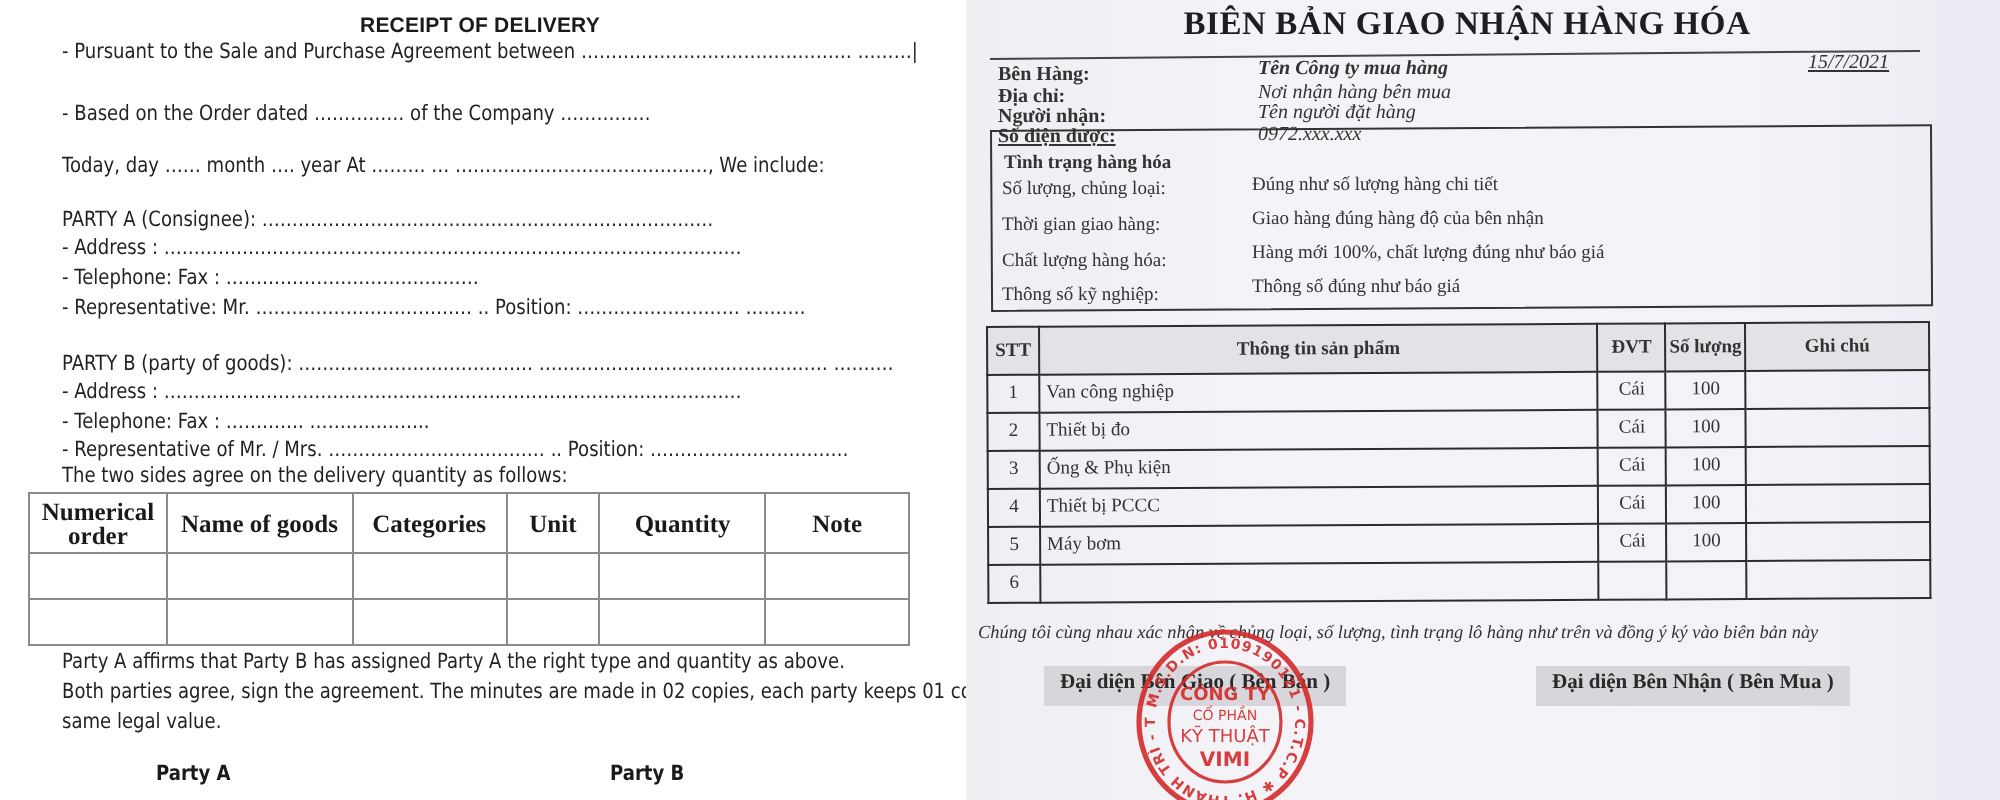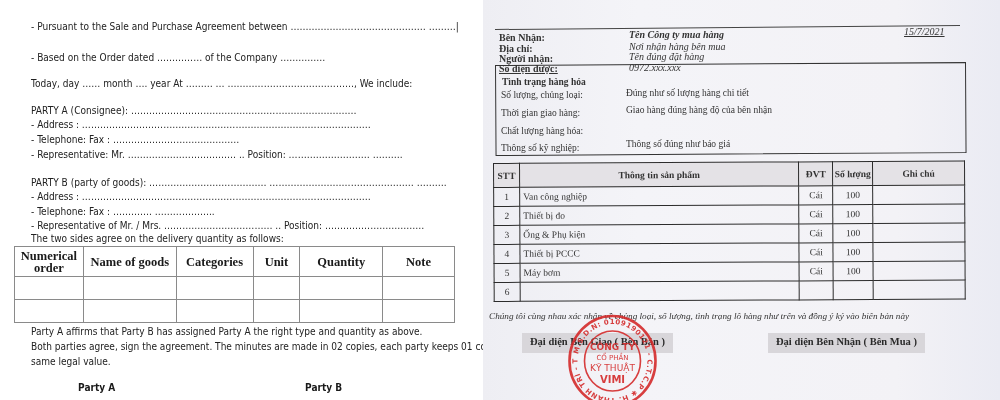--- a/index.html
+++ b/index.html
@@ -39,20 +39,21 @@
   .rd-table td.c { text-align: center; }
   .rd-table td.name { padding-left: 3px; }
   .rd-confirm { position: absolute; left: 6px; top: 311px; font-size: 9.2px; font-style: italic; color: #333; white-space: nowrap; }
   .rd-rep { position: absolute; top: 333px; height: 20px; background: #d8d6da; font-size: 10.5px; font-weight: bold; padding: 3px 8px; color: #2a2a2a; white-space: nowrap; }
   .rd-stamp { position: absolute; left: 84px; top: 313px; width: 91px; height: 96px; }
 </style>
 </head>
 <body>
 
 <div class="left-doc">
+  <div class="ld-title">RECEIPT OF DELIVERY</div>
 
   <div class="ld-line" style="top:20px;">- Pursuant to the Sale and Purchase Agreement between ……………………………………… ………|</div>
   <div class="ld-line" style="top:51px;">- Based on the Order dated …………… of the Company ……………</div>
   <div class="ld-line" style="top:77px;">Today, day …… month …. year At ……… … ……………………………………, We include:</div>
   <div class="ld-line" style="top:104px;">PARTY A (Consignee): …………………………………………………………………</div>
   <div class="ld-line" style="top:118px;">- Address : ……………………………………………………………………………………</div>
   <div class="ld-line" style="top:133px;">- Telephone: Fax : ……………………………………</div>
   <div class="ld-line" style="top:148px;">- Representative: Mr. ……………………………… .. Position: ……………………… ……….</div>
   <div class="ld-line" style="top:176px;">PARTY B (party of goods): ………………………………… ………………………………………… ……….</div>
   <div class="ld-line" style="top:190px;">- Address : ……………………………………………………………………………………</div>
@@ -102,39 +103,41 @@
   <div class="ld-para" style="top:324px;">Party A affirms that Party B has assigned Party A the right type and quantity as above.</div>
   <div class="ld-para" style="top:339px;">Both parties agree, sign the agreement. The minutes are made in 02 copies, each party keeps 01 copy with the</div>
   <div class="ld-para" style="top:354px;">same legal value.</div>
 
   <div class="ld-sign" style="left:78px;">Party A</div>
   <div class="ld-sign" style="left:305px;">Party B</div>
 </div>
 
 <div class="right-bg"></div>
 <div class="right-doc">
+  <div class="rd-title">BIÊN BẢN GIAO NHẬN HÀNG HÓA</div>
   <div class="rd-topline"></div>
   <div class="rd-date">15/7/2021</div>
 
-  <div class="rd-field-label" style="top:32px;">Bên Nhận:</div>
+  <div class="rd-field-label" style="top:32px;">Bên Hàng:</div>
   <div class="rd-field-value bold" style="top:29px;">Tên Công ty mua hàng</div>
   <div class="rd-field-label" style="top:43px;">Địa chỉ:</div>
   <div class="rd-field-value" style="top:41px;">Nơi nhận hàng bên mua</div>
   <div class="rd-field-label" style="top:53px;">Người nhận:</div>
-  <div class="rd-field-value" style="top:51px;">Tên đúng đặt hàng</div>
+  <div class="rd-field-value" style="top:51px;">Tên người đặt hàng</div>
   <div class="rd-field-label" style="top:63px; text-decoration: underline;">Số điện được:</div>
   <div class="rd-field-value" style="top:62px;">0972.xxx.xxx</div>
 
   <div class="rd-status-box"></div>
   <div class="rd-status-title">Tình trạng hàng hóa</div>
   <div class="rd-status-label" style="top:90px;">Số lượng, chủng loại:</div>
   <div class="rd-status-value" style="top:88px;">Đúng như số lượng hàng chi tiết</div>
   <div class="rd-status-label" style="top:108px;">Thời gian giao hàng:</div>
   <div class="rd-status-value" style="top:105px;">Giao hàng đúng hàng độ của bên nhận</div>
   <div class="rd-status-label" style="top:126px;">Chất lượng hàng hóa:</div>
+  <div class="rd-status-value" style="top:122px;">Hàng mới 100%, chất lượng đúng như báo giá</div>
   <div class="rd-status-label" style="top:143px;">Thông số kỹ nghiệp:</div>
   <div class="rd-status-value" style="top:139px;">Thông số đúng như báo giá</div>
 
 
   <table class="rd-table">
     <colgroup>
       <col style="width:26px">
         <col style="width:280px">
         <col style="width:34px">
         <col style="width:40px">

